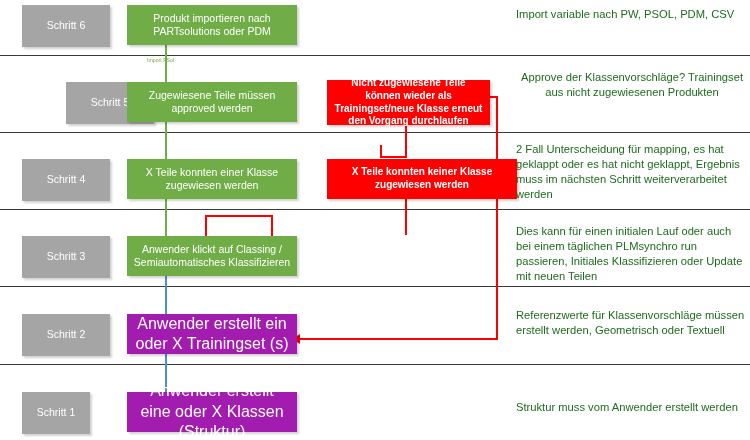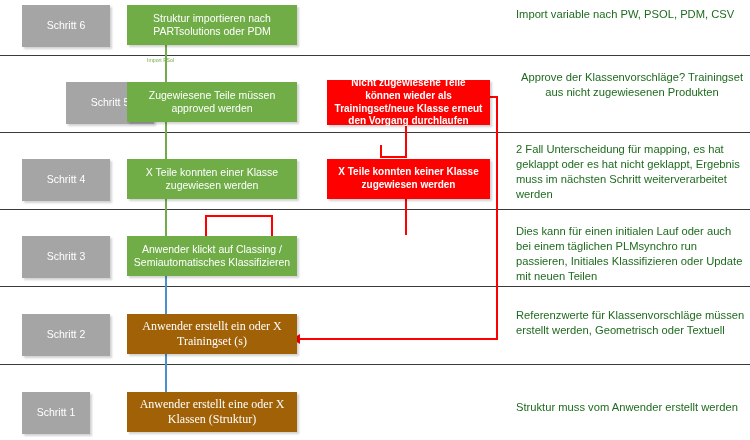--- a/index.html
+++ b/index.html
@@ -40,23 +40,22 @@
   }
   .box-step {
     background: #a5a5a5;
     font-size: 10.5px;
   }
   .box-green {
     background: #70ad47;
     font-size: 10.5px;
   }
   .box-blue {
-    background: #a16207;
-    font-size: 12px;
-    font-family: Liberation Serif, serif;
+    background: #a21caf;
+    font-size: 16px;
   }
   .box-red {
     background: #fe0000;
     font-size: 10px;
     font-weight: bold;
   }
 
   
   .note {
     position: absolute;
@@ -154,35 +153,35 @@
   <div class="conn hline conn-red" style="left:300px; top:338px; width:198px;"></div>
   <div class="arrowhead arrow-left-red" style="left:292px; top:334px;"></div>
 
   <div class="box box-step" style="left:22px; top:5px;   width:88px; height:42px;">Schritt 6</div>
   <div class="box box-step" style="left:22px; top:82px;  width:88px; height:42px;margin-left:44px;">Schritt 5</div>
   <div class="box box-step" style="left:22px; top:159px; width:88px; height:42px;">Schritt 4</div>
   <div class="box box-step" style="left:22px; top:236px; width:88px; height:42px;">Schritt 3</div>
   <div class="box box-step" style="left:22px; top:314px; width:88px; height:42px;">Schritt 2</div>
   <div class="box box-step" style="left:22px; top:392px; width:68px; height:42px;">Schritt 1</div>
 
-  <div class="box box-green" style="left:127px; top:5px;   width:170px; height:40px;">Struktur importieren nach PARTsolutions oder PDM</div>
+  <div class="box box-green" style="left:127px; top:5px;   width:170px; height:40px;">Produkt importieren nach PARTsolutions oder PDM</div>
 
   <div class="box box-green" style="left:127px; top:82px;  width:170px; height:40px;">Zugewiesene Teile müssen approved werden</div>
 
   <div class="box box-green" style="left:127px; top:159px; width:170px; height:40px;">X Teile konnten einer Klasse zugewiesen werden</div>
 
   <div class="box box-green" style="left:127px; top:236px; width:170px; height:40px;">Anwender klickt auf Classing / Semiautomatisches Klassifizieren</div>
 
   <div class="box box-blue" style="left:127px; top:314px; width:170px; height:40px;">Anwender erstellt ein oder X Trainingset (s)</div>
 
   <div class="box box-blue" style="left:127px; top:392px; width:170px; height:40px;">Anwender erstellt eine oder X Klassen (Struktur)</div>
 
   <div class="box box-red" style="left:327px; top:80px; width:163px; height:45px;">Nicht zugewiesene Teile können wieder als Trainingset/neue Klasse erneut den Vorgang durchlaufen</div>
 
-  <div class="box box-red" style="left:327px; top:159px; width:163px; height:40px;">X Teile konnten keiner Klasse zugewiesen werden</div>
+  <div class="box box-red" style="left:327px; top:159px; width:190px; height:40px;">X Teile konnten keiner Klasse zugewiesen werden</div>
 
   <div class="note" style="left:516px; top:7px;">Import variable nach PW, PSOL, PDM, CSV</div>
 
   <div class="note" style="left:516px; top:70px;text-align:center;">Approve der Klassenvorschläge? Trainingset aus nicht zugewiesenen Produkten</div>
 
   <div class="note" style="left:516px; top:142px;">2 Fall Unterscheidung für mapping, es hat geklappt oder es hat nicht geklappt, Ergebnis muss im nächsten Schritt weiterverarbeitet werden</div>
 
   <div class="note" style="left:516px; top:224px;">Dies kann für einen initialen Lauf oder auch bei einem täglichen PLMsynchro run passieren, Initiales Klassifizieren oder Update mit neuen Teilen</div>
 
   <div class="note" style="left:516px; top:308px;">Referenzwerte für Klassenvorschläge müssen erstellt werden, Geometrisch oder Textuell</div>

